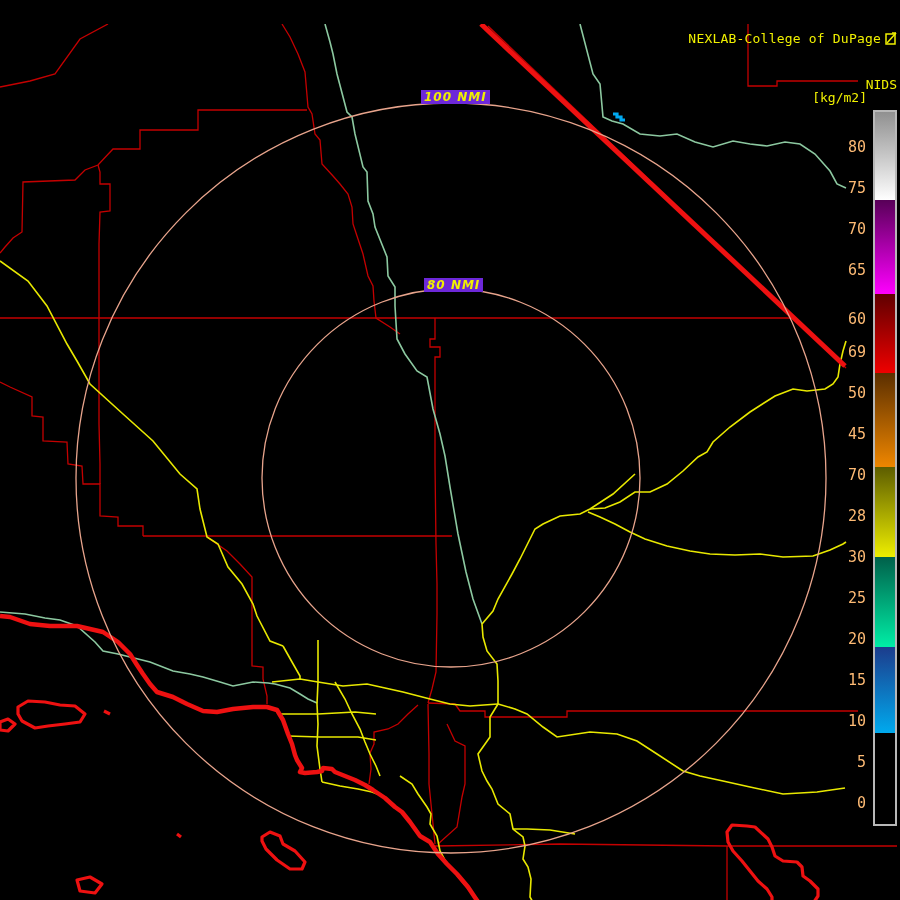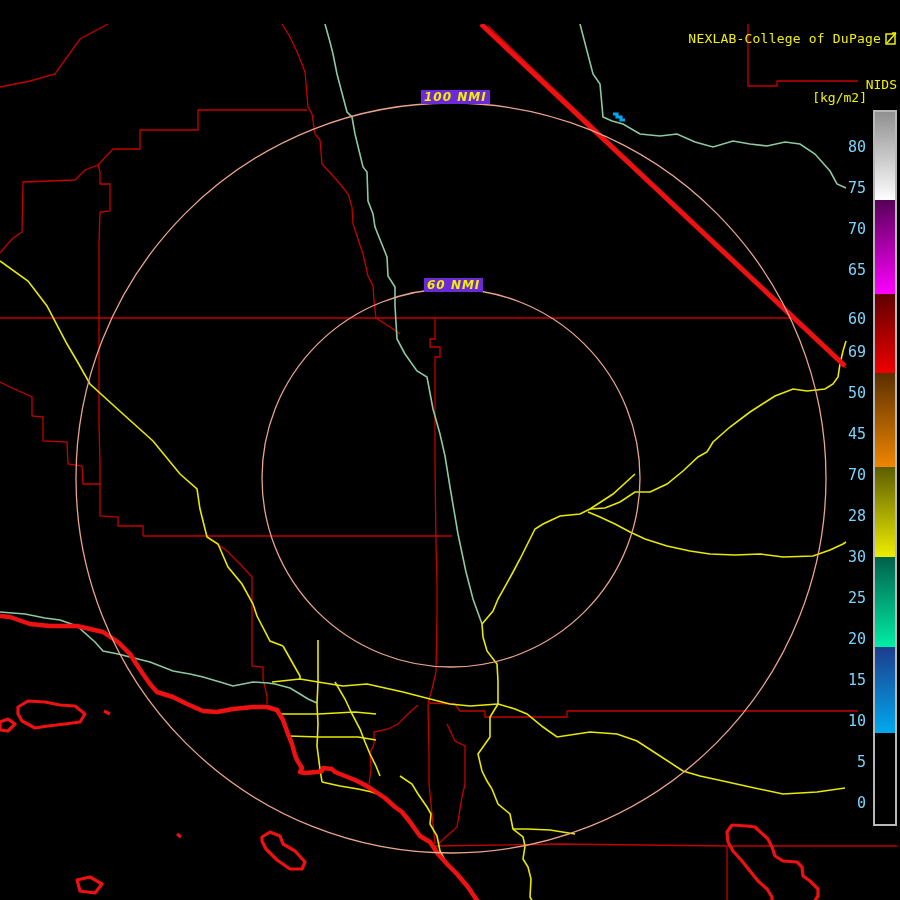--- a/index.html
+++ b/index.html
@@ -18,21 +18,21 @@
             background:linear-gradient(to bottom,
               #909090 0%, #ffffff 12.4%,
               #580058 12.4%, #ff00ff 25.6%,
               #600000 25.6%, #ee0000 36.6%,
               #5a2e00 36.6%, #ee8600 49.8%,
               #5c5c00 49.8%, #eeee00 62.5%,
               #00604a 62.5%, #00eea6 75.15%,
               #1c3c8c 75.15%, #00aaee 87.25%,
               #000000 87.25%, #000000 100%);}
   .tick{position:absolute;right:34px;width:48px;text-align:right;
-        font-size:15px;color:#7dd3fc;line-height:18px;}
+        font-size:15px;color:#fdba74;line-height:18px;}
 
   .ring-label{position:absolute;background:#6d28d9;color:#f0f000;
               font-family:"DejaVu Sans",sans-serif;font-size:12px;font-weight:bold;
               font-style:italic;letter-spacing:1px;padding:0 3px;}
   #ring-label-100{left:421px;top:66px;}
   #ring-label-50{left:424px;top:254px;}
 
   #status-bar{position:absolute;left:154px;top:881px;font-size:15px;
               letter-spacing:0.1px;color:#dcdcdc;white-space:pre;}
 </style>
@@ -138,16 +138,16 @@
   <span class="tick" style="top:483px">28</span>
   <span class="tick" style="top:524px">30</span>
   <span class="tick" style="top:565px">25</span>
   <span class="tick" style="top:606px">20</span>
   <span class="tick" style="top:647px">15</span>
   <span class="tick" style="top:688px">10</span>
   <span class="tick" style="top:729px">5</span>
   <span class="tick" style="top:770px">0</span>
 
   <div id="ring-label-100" class="ring-label">100 NMI</div>
-  <div id="ring-label-50" class="ring-label">60 NMI</div>
+  <div id="ring-label-50" class="ring-label">80 NMI</div>
 
 
 </div>
 
 </body></html>

